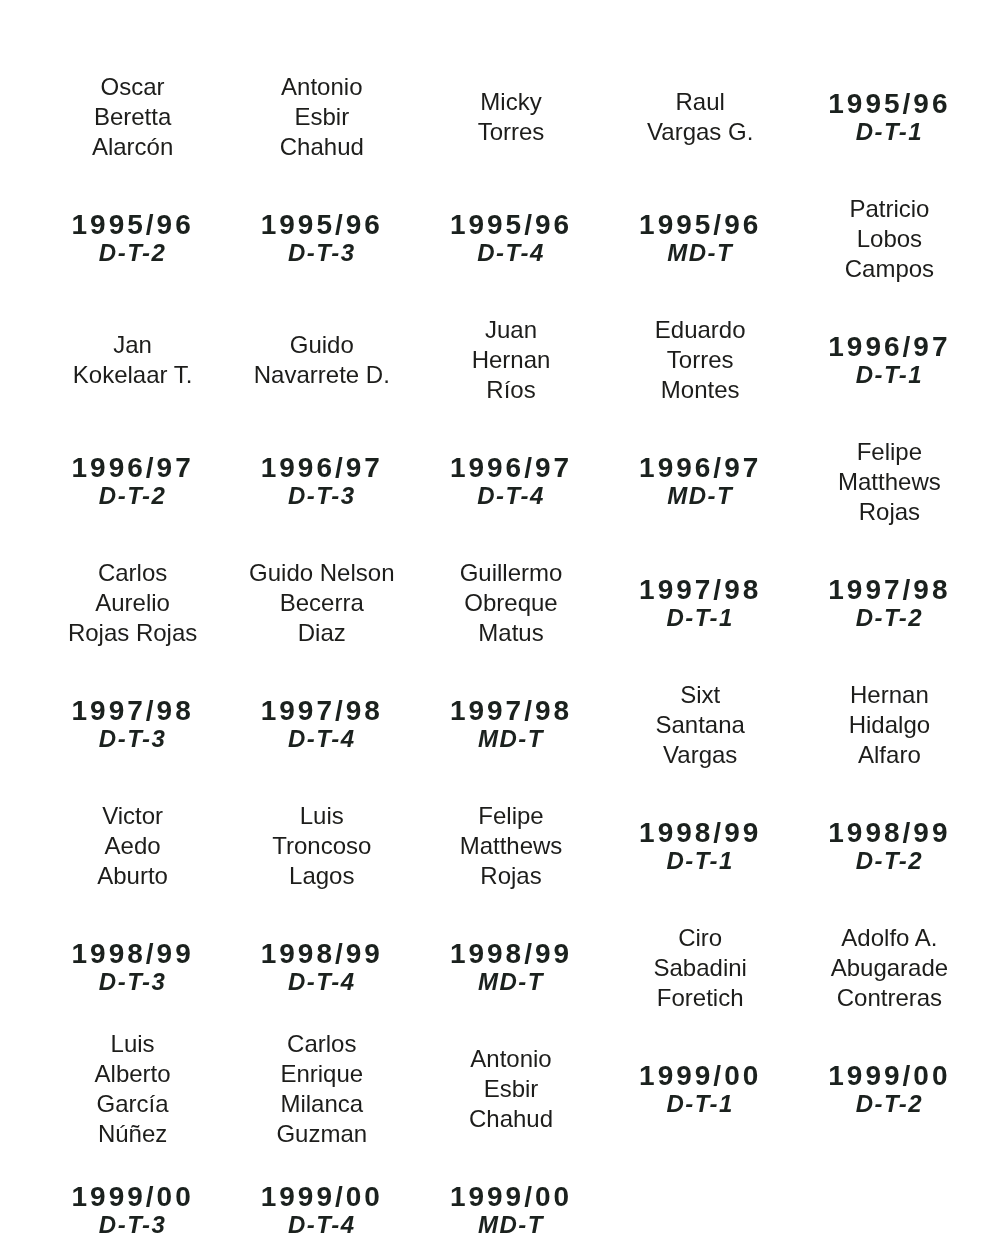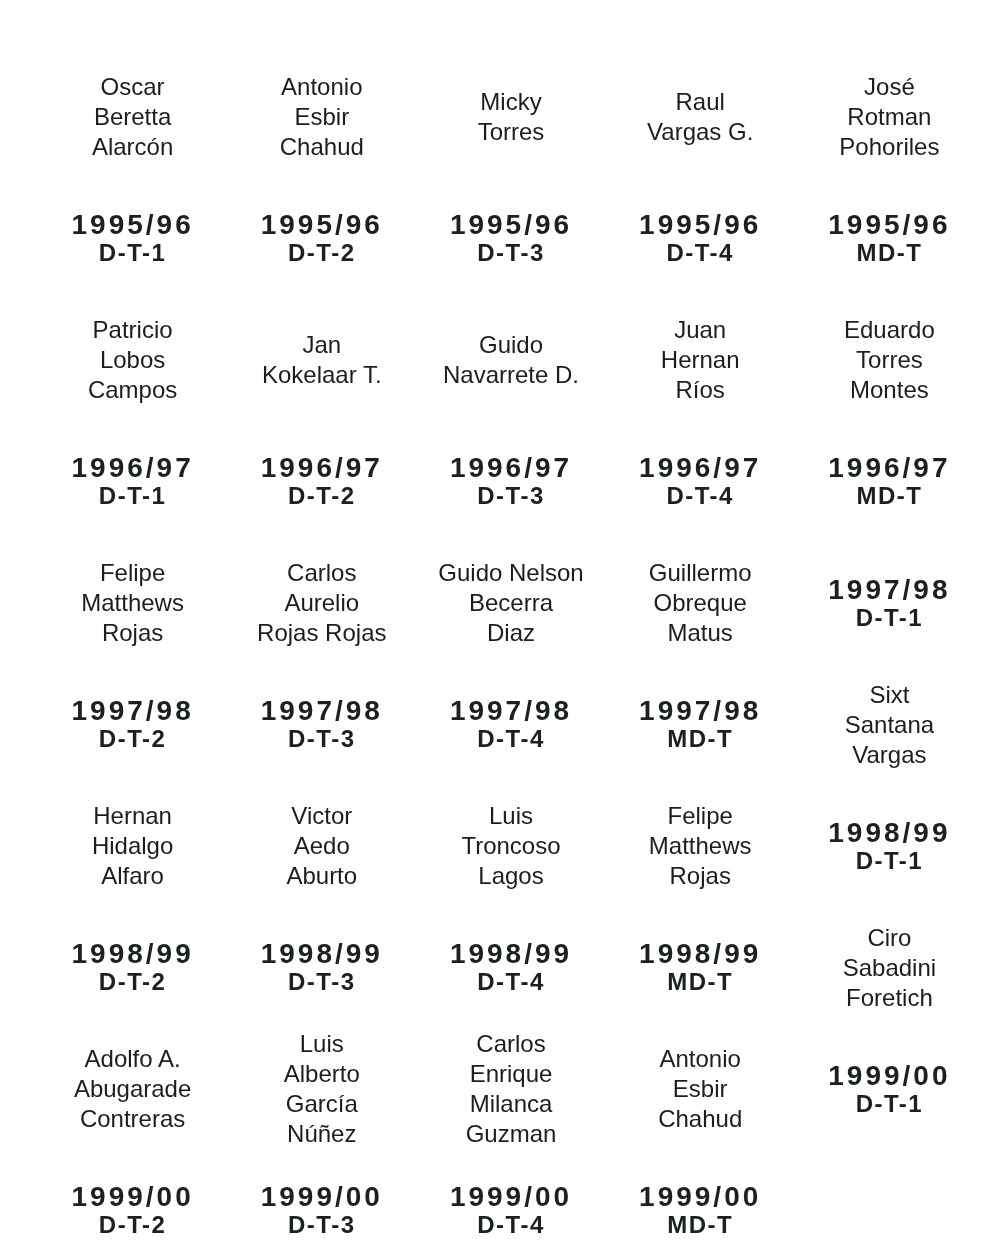--- a/index.html
+++ b/index.html
@@ -44,40 +44,38 @@
   }
   .season-text {
     font-size: 28px;
     line-height: 28px;
     letter-spacing: 3px;
   }
   .code-text {
     font-size: 24px;
     line-height: 27px;
     letter-spacing: 1.5px;
+    font-style: italic;
   }
 </style>
 </head>
 <body>
 
 <div class="grid">
 
   <div class="cell name-cell">Oscar
 Beretta
 Alarcón</div>
   <div class="cell name-cell">Antonio
 Esbir
 Chahud</div>
   <div class="cell name-cell">Micky
 Torres</div>
   <div class="cell name-cell">Raul
 Vargas G.</div>
-  <div class="cell name-cell">José
-Rotman
-Pohoriles</div>
   <div class="cell label-cell">
     <span class="season-text">1995/96</span>
     <span class="code-text">D-T-1</span>
   </div>
   <div class="cell label-cell">
     <span class="season-text">1995/96</span>
     <span class="code-text">D-T-2</span>
   </div>
   <div class="cell label-cell">
     <span class="season-text">1995/96</span>

